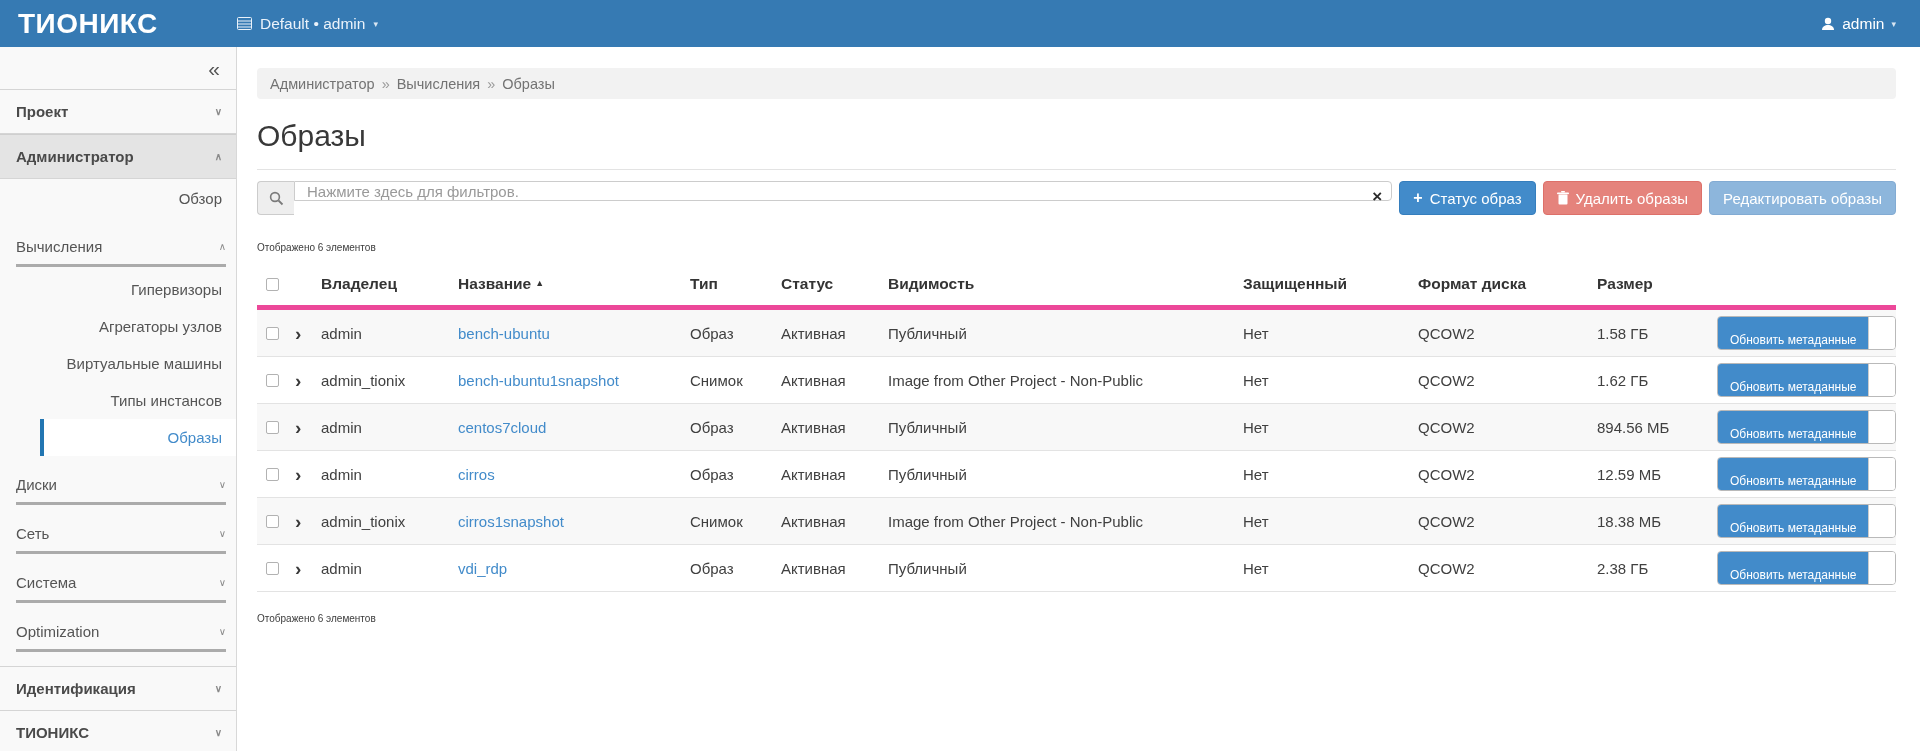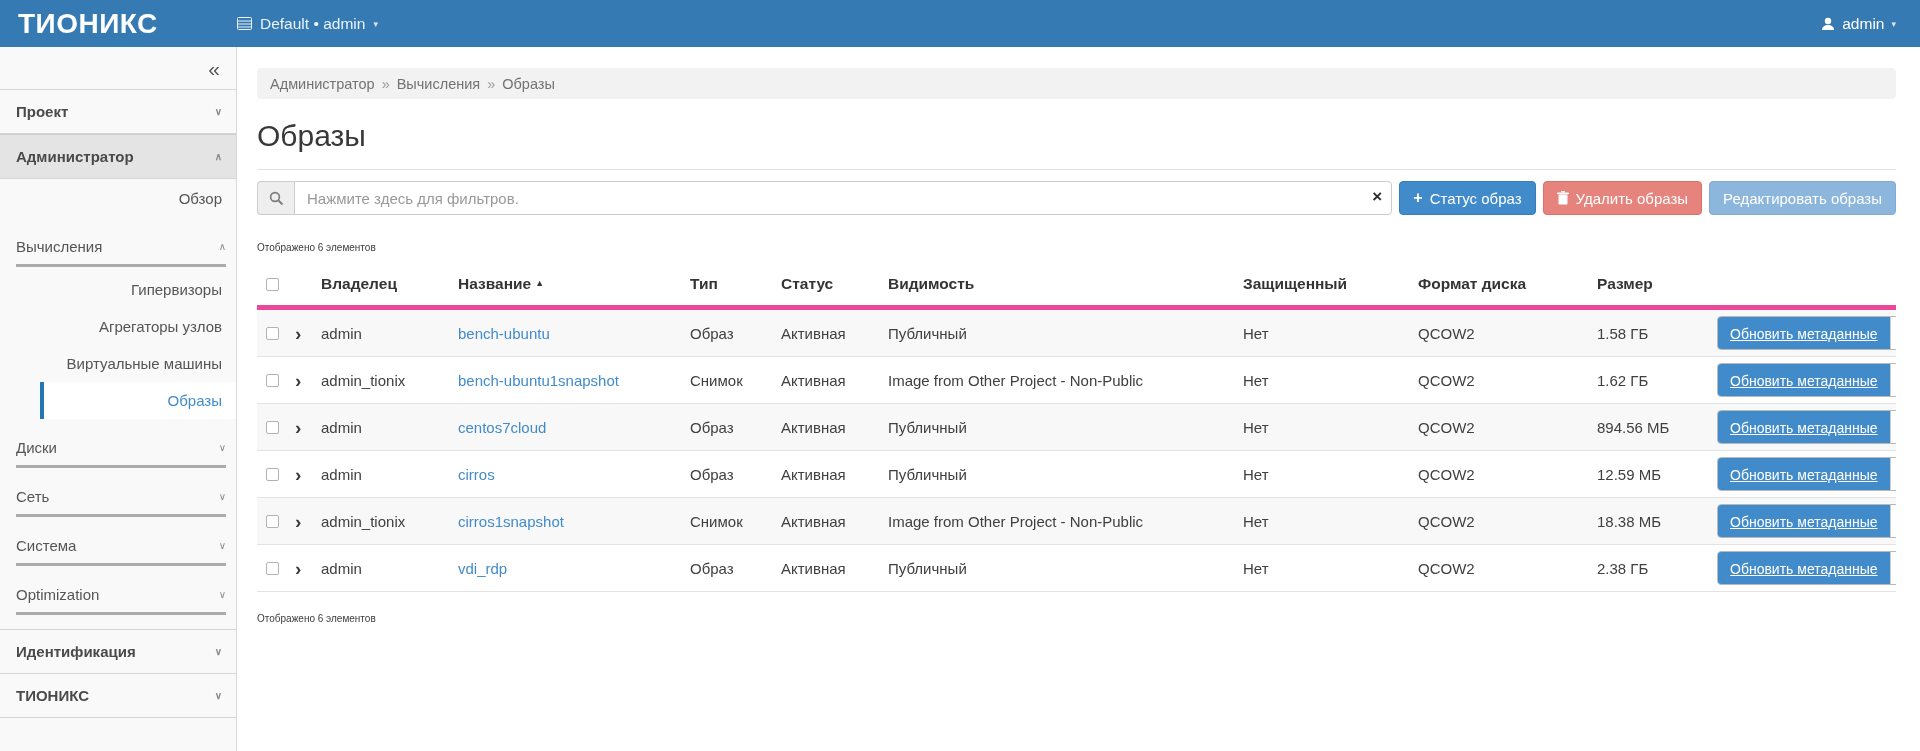--- a/index.html
+++ b/index.html
@@ -42,21 +42,21 @@
      display:flex; align-items:center; padding:0 13px; font-size:14.5px; color:#737373; gap:7px; }
   .breadcrumb a { color:#737373; text-decoration:none; cursor:pointer; }
   .breadcrumb .sep { color:#9a9a9a; }
   .page-title { font-size:30px; font-weight:normal; color:#383838; margin:20px 0 16px; }
   .title-rule { border-bottom:1px solid #e3e3e3; margin-bottom:11px; }
 
   .filter-row { display:flex; align-items:center; height:34px; }
   .search-addon { width:37px; height:34px; background:#eee; border:1px solid #ccc; border-right:none;
      border-radius:4px 0 0 4px; display:flex; align-items:center; justify-content:center; }
   .search-wrap { flex:1; position:relative; height:34px; }
-  .search-input { width:100%; height:34px; border:1px solid #ccc; border-radius:0 4px 4px 0;
+  .search-input { width:100%; height:20px; border:1px solid #ccc; border-radius:0 4px 4px 0;
      padding:0 34px 0 12px; font-size:15px; color:#444; font-family:"Liberation Sans",sans-serif; }
   .search-input::placeholder { color:#999; }
   .clear-btn { position:absolute; right:10px; top:6px; font-size:17px; font-weight:bold; color:#2b2b2b; cursor:pointer; line-height:1.2; }
   .btn { height:34px; border-radius:4px; font-size:15px; color:#fff; padding:0 13px; margin-left:7px;
      display:flex; align-items:center; gap:7px; cursor:pointer; font-family:"Liberation Sans",sans-serif; border:1px solid transparent; }
   .btn-create { background:var(--primary,#428bca); border-color:#357ebd; }
   .btn-delete { background:var(--danger_muted,#e5837c); border-color:#dd7069; }
   .btn-edit   { background:var(--primary_muted,#8db6dc); border-color:#82abd3; }
   .plus-ic { font-weight:bold; font-size:16px; }
 
@@ -69,22 +69,22 @@
   tbody tr { border-bottom:1px solid #e3e3e3; }
   tbody tr:nth-child(odd) { background:#f8f8f8; }
   td { font-size:15px; color:#404040; padding:6px 4px 6px 2px; height:46px; overflow:hidden; white-space:nowrap; }
   .c-check { padding-left:9px; }
   input[type=checkbox] { appearance:none; -webkit-appearance:none; width:13px; height:13px; border:1px solid #b2b2b2;
      border-radius:2px; background:#fff; cursor:pointer; display:block; }
   .expand { font-weight:bold; font-size:19px; color:#3a3a3a; cursor:pointer; line-height:1; }
   a.link { color:var(--link,#428bca); text-decoration:none; cursor:pointer; }
   .c-actions { text-align:right; padding-right:2px; }
   .action-group { display:inline-flex; border:1px solid #b9b9b9; border-radius:4px; overflow:hidden; height:34px; }
-  .action-main { background:var(--primary,#428bca); color:#fff; border:none; font-size:14px; padding:9px 12px;
-     cursor:pointer; font-family:"Liberation Sans",sans-serif;text-decoration:underline; }
+  .action-main { background:var(--primary,#428bca); color:#fff; border:none; font-size:12px; padding:16px 12px;
+     cursor:pointer; font-family:"Liberation Sans",sans-serif; }
   .action-caret { background:#fff; border:none; border-left:1px solid #ccc; width:27px; cursor:pointer;
      display:flex; align-items:center; justify-content:center; }
 
   svg { display:block; }
 </style>
 </head>
 <body>
 
 <div class="topbar">
   <div class="logo">ТИОНИКС</div>
@@ -132,20 +132,21 @@
     <div class="side-item-right">Обзор</div>
 
     <div class="side-group">
       <span>Вычисления</span>
       <span class="chev">∧</span>
     </div>
     <ul class="side-sublist">
       <li>Гипервизоры</li>
       <li>Агрегаторы узлов</li>
       <li>Виртуальные машины</li>
+      <li>Типы инстансов</li>
       <li class="active">Образы</li>
     </ul>
 
     <div class="side-group">
       <span>Диски</span>
       <span class="chev">∨</span>
     </div>
     <div class="side-group">
       <span>Сеть</span>
       <span class="chev">∨</span>

